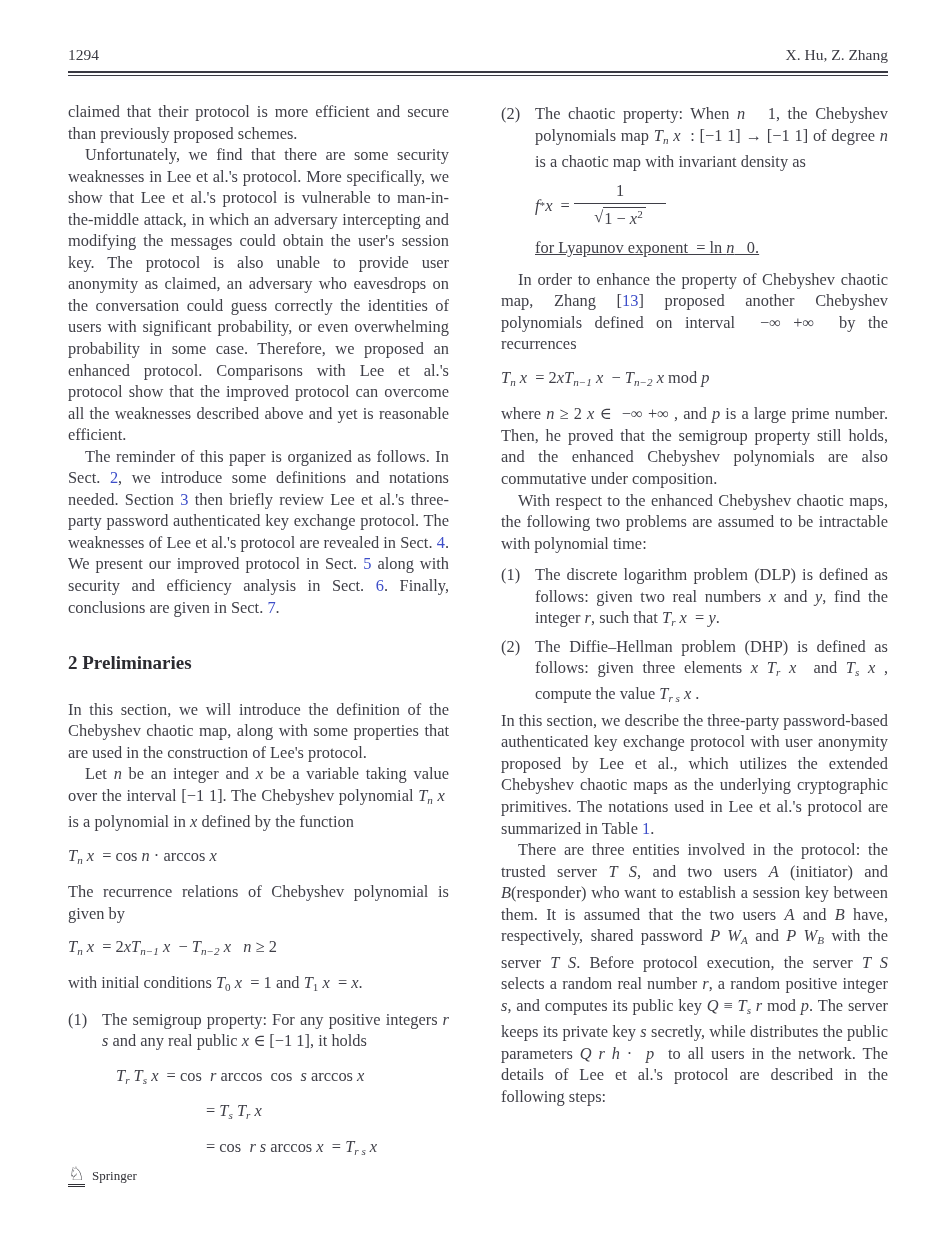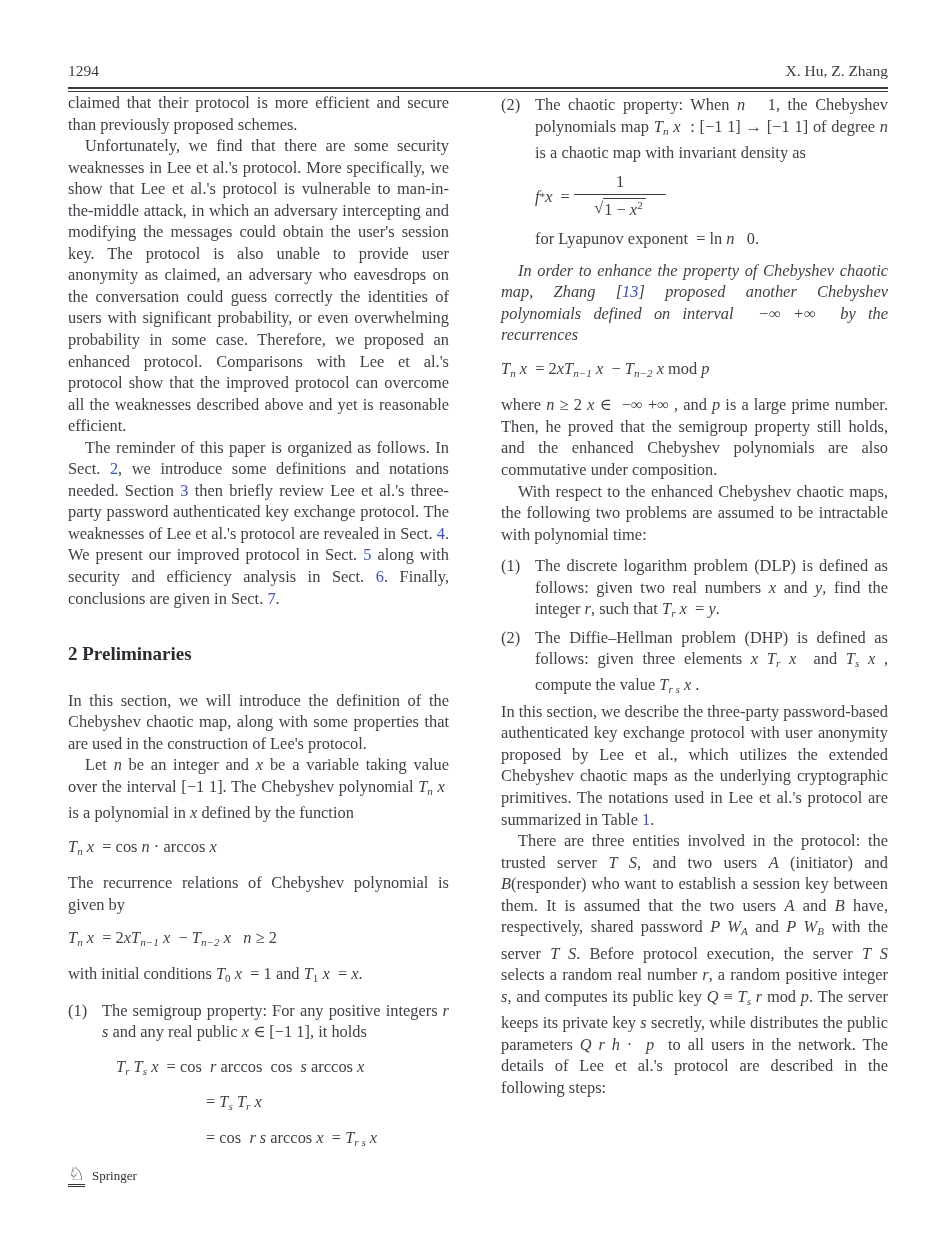--- a/index.html
+++ b/index.html
@@ -1,25 +1,25 @@
 <!DOCTYPE html>
 <html><head>
 <meta charset="utf-8">
 <style>
   html,body{margin:0;padding:0;}
   body{
     width:950px;height:1258px;overflow:hidden;background:#ffffff;
     font-family:"Liberation Serif","DejaVu Serif",serif;
     color:#3f3f47;position:relative;
   }
-  .page{padding:62px 62px 0 68px;}
+  .page{padding:46px 62px 0 68px;}
   .hdr{display:flex;justify-content:space-between;align-items:flex-end;
        font-size:15.5px;color:#3a3a42;}
   .rule{margin-top:7px;height:2px;border-top:2.4px solid #3a3a42;border-bottom:1.3px solid #3a3a42;}
-  .cols{display:flex;gap:52px;}
+  .cols{display:flex;gap:52px;margin-top:25px;}
   .col{font-size:16.4px;line-height:21.55px;text-align:justify;}
   .col-l{width:381px;}
   .col-r{width:387px;}
   p{margin:0;}
   .indent{text-indent:17px;}
   .i{font-style:italic;}
   .sub{font-size:0.68em;vertical-align:-0.25em;}
   .sup{font-size:0.68em;vertical-align:0.55em;}
   .link{color:#3d4ec9;}
   .sec-heading{font-weight:bold;font-size:19px;color:#2b2b31;text-align:left;}
@@ -30,22 +30,22 @@
   .li-label{flex:none;width:34px;text-align:left;}
   .li-content{flex:1;}
   .list{margin-top:10px;}
   .semi1{margin:13px 0 0 14px;}
   .semi23{margin:9px 0 0 104px;}
   .density{display:flex;align-items:center;margin:10px 0 8px 0;}
   .frac{display:inline-flex;flex-direction:column;align-items:center;margin-left:4px;}
   .num{border-bottom:1.3px solid #3f3f47;text-align:center;padding:0 42px 3px 42px;line-height:1.05;}
   .den{display:inline-flex;align-items:flex-start;padding-top:3px;line-height:1.25;}
   .radicand{border-top:1.3px solid #3f3f47;padding:0 3px 0 1px;}
-  .lyap{margin-top:4px;text-align:left;}
-  .mt10{margin-top:10px;font-style:italic;}
+  .lyap{margin-top:4px;text-align:left;text-decoration:underline;}
+  .mt10{margin-top:10px;}
   .footer{position:absolute;left:68px;top:1164px;display:flex;align-items:center;color:#2f2f35;}
   .logo{font-size:19px;line-height:19px;border-bottom:3px double #2f2f35;padding-bottom:1px;}
   .logo-text{font-size:13px;margin-left:7px;}
 </style>
 </head>
 <body>
 
 <div class="page">
 
   <div class="hdr">

